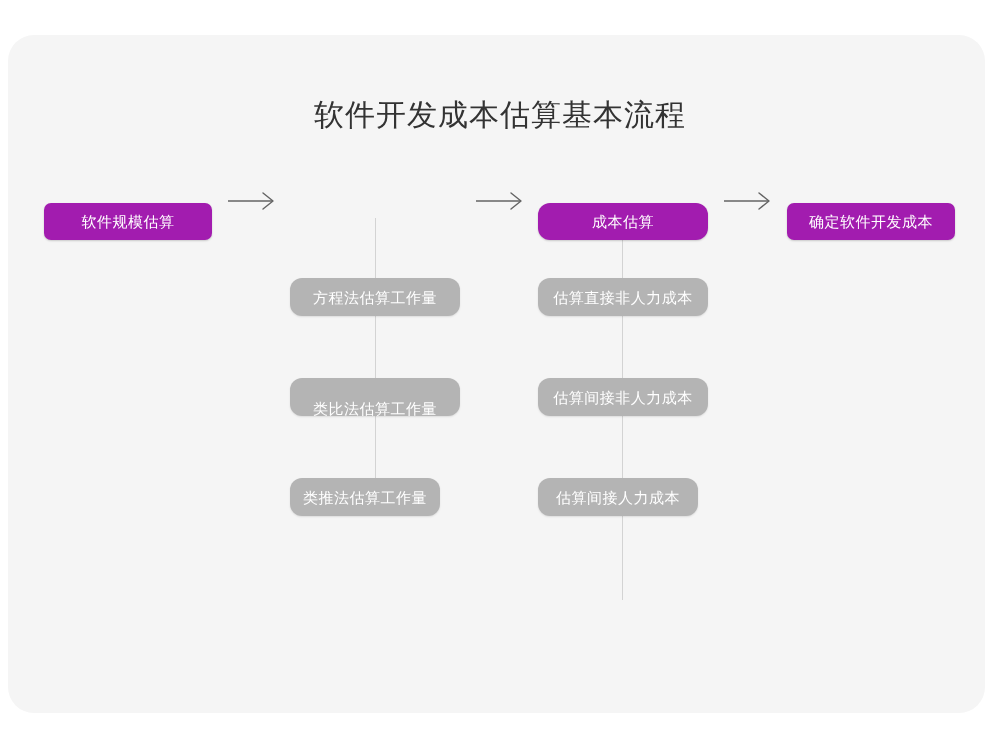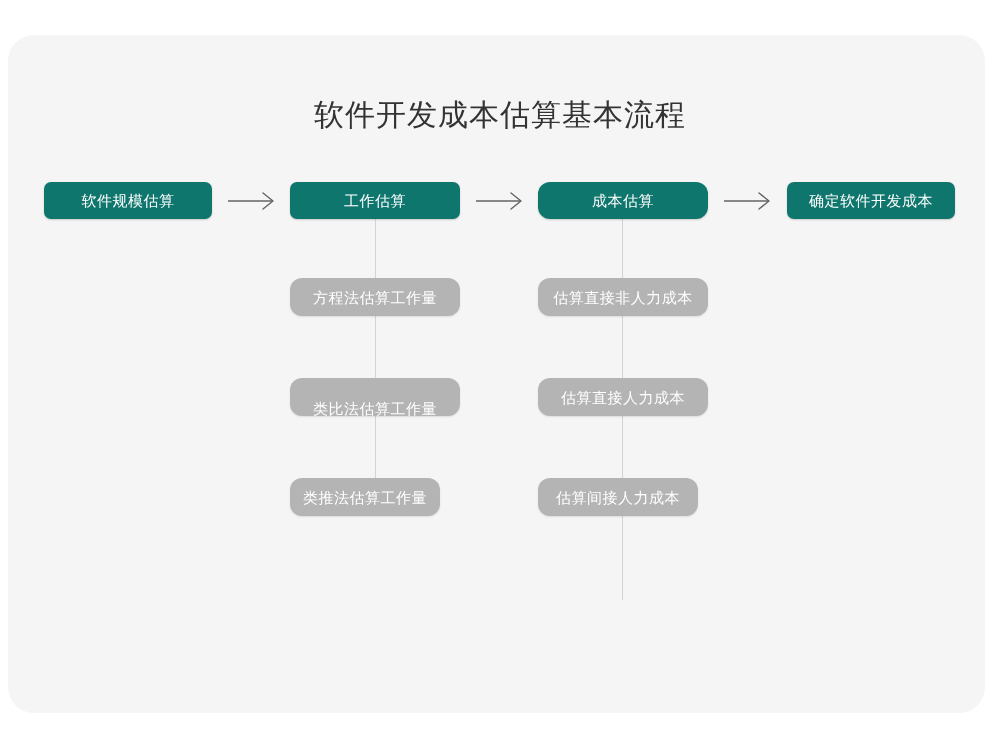--- a/index.html
+++ b/index.html
@@ -52,22 +52,23 @@
     box-sizing: border-box;
     border-radius: 7px;
     font-size: 15px;
     line-height: 1;
     letter-spacing: 0.5px;
     white-space: nowrap;
     color: #ffffff;
   }
 
   .node.primary {
-    background: #0f766e;
+    background: #a21caf;
     box-shadow: 0 1px 2px rgba(0,0,0,0.18);
+    margin-top: 21px;
   }
 
   .node.secondary {
     background: #b4b4b4;
     box-shadow: 0 1px 2px rgba(0,0,0,0.10);
     border-radius: 12px;
   }
 
   
   .vline {
@@ -92,23 +93,20 @@
 
   <div class="title">软件开发成本估算基本流程</div>
 
   <div class="vline" style="left:375px; top:218px; height:280px;"></div>
   <div class="vline" style="left:622px; top:218px; height:382px;"></div>
 
   <div class="node primary" style="left:44px; top:182px; width:168px; height:37px;">
     <span>软件规模估算</span>
   </div>
 
-  <div class="node primary" style="left:290px; top:182px; width:170px; height:37px;">
-    <span>工作估算</span>
-  </div>
 
   <div class="node primary" style="left:538px; top:182px; width:170px; height:37px;border-radius:12px;">
     <span>成本估算</span>
   </div>
 
   <div class="node primary" style="left:787px; top:182px; width:168px; height:37px;">
     <span>确定软件开发成本</span>
   </div>
 
   <div class="arrow" style="left:228px; top:190px; width:50px;">
@@ -142,21 +140,21 @@
 
   <div class="node secondary" style="left:290px; top:478px; width:150px; height:38px;">
     <span>类推法估算工作量</span>
   </div>
 
   <div class="node secondary" style="left:538px; top:278px; width:170px; height:38px;">
     <span>估算直接非人力成本</span>
   </div>
 
   <div class="node secondary" style="left:538px; top:378px; width:170px; height:38px;">
-    <span>估算直接人力成本</span>
+    <span>估算间接非人力成本</span>
   </div>
 
   <div class="node secondary" style="left:538px; top:478px; width:160px; height:38px;">
     <span>估算间接人力成本</span>
   </div>
 
 
 </div>
 
 </body></html>

